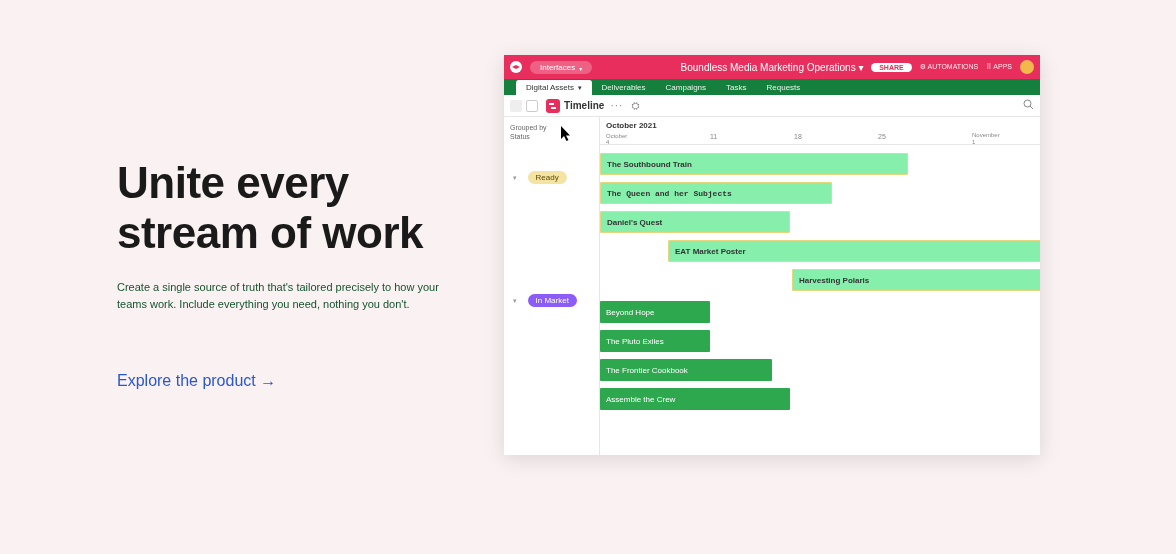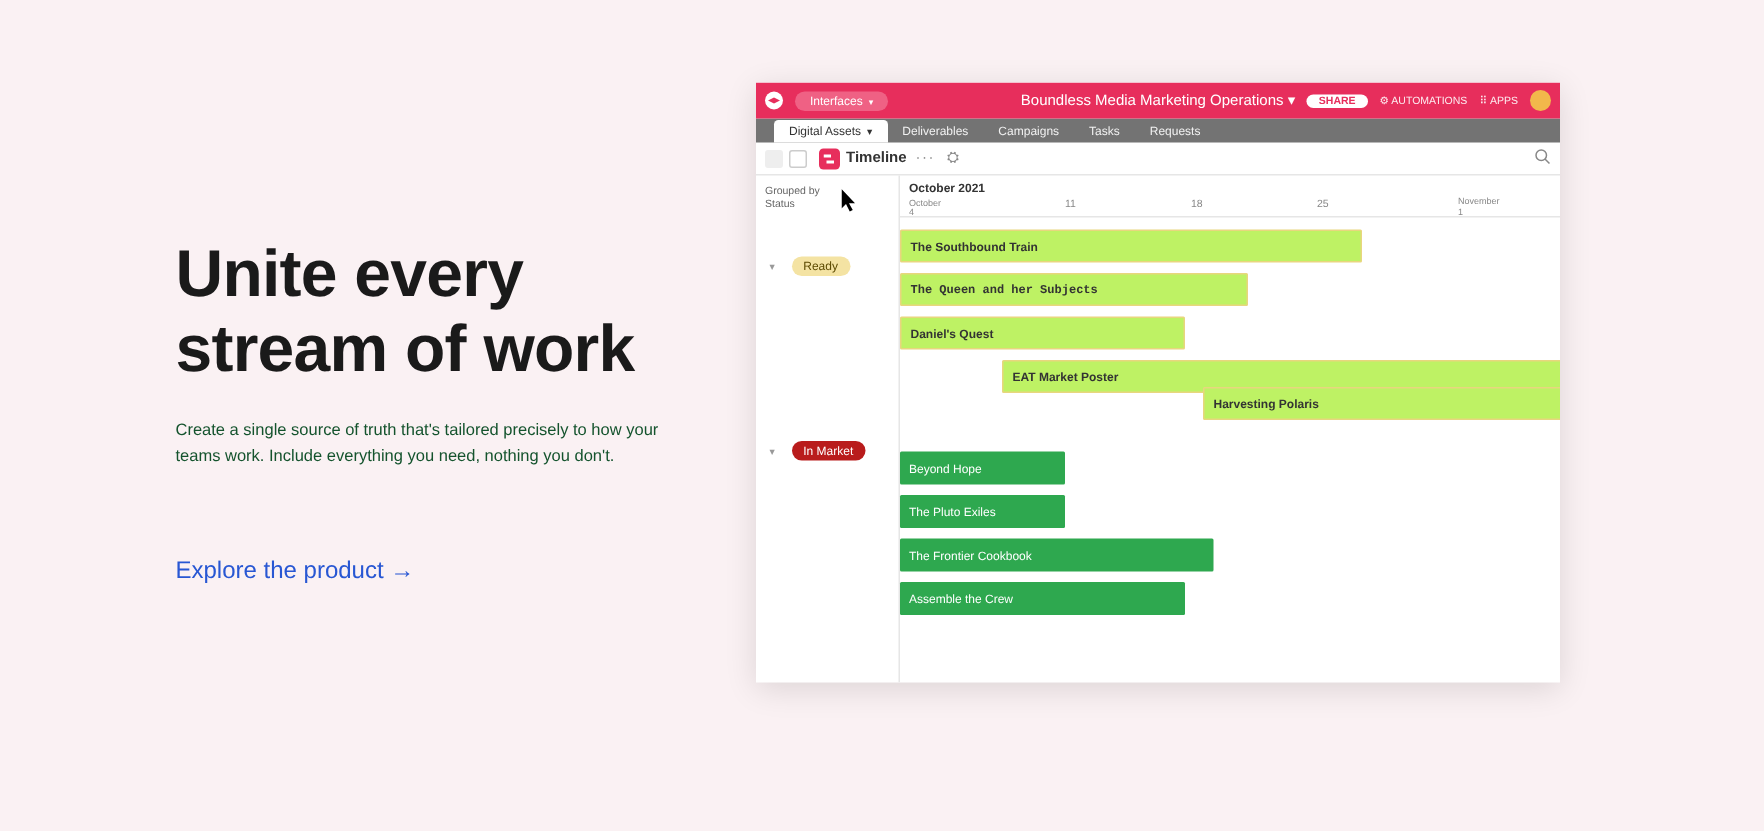--- a/index.html
+++ b/index.html
@@ -13,21 +13,21 @@
     .app { position: absolute; left: 504px; top: 55px; width: 536px; height: 400px; background: #fff; box-shadow: 0 4px 20px rgba(0,0,0,0.12); overflow: hidden; font-size: 9px; }
     .topbar { background: #e72e5c; height: 24px; display: flex; align-items: center; position: relative; color: #fff; }
     .topbar-logo { width: 12px; height: 12px; border-radius: 50%; background: #fff; margin-left: 6px; display: flex; align-items: center; justify-content: center; }
     .interfaces-btn { background: #ef6184; border-radius: 10px; padding: 2px 10px; margin-left: 8px; color: #fff; font-size: 8px; display: flex; align-items: flex-end; gap: 4px; }
     .app-title { position: absolute; left: 50%; transform: translateX(-50%); font-size: 10px; font-weight: 400; color: #fff; }
     .topbar-right { position: absolute; right: 6px; display: flex; align-items: center; gap: 8px; }
     .share-pill { background: #fff; color: #e72e5c; border-radius: 8px; padding: 1px 8px; font-size: 7px; font-weight: 700; }
     .auto-link { font-size: 7px; color: #fff; opacity: 0.9; }
     .avatar { width: 14px; height: 14px; border-radius: 50%; background: #f2b84b; }
     
-    .tabs { background: #737373; height: 16px; display: flex; align-items: flex-end; padding-left: 12px; }
+    .tabs { background: #15803d; height: 16px; display: flex; align-items: flex-end; padding-left: 12px; }
     .tab { padding: 3px 10px; font-size: 8px; color: #fff; opacity: 0.9; border-radius: 3px 3px 0 0; }
     .tab.active { background: #fff; color: #333; opacity: 1; display: flex; align-items: center; gap: 4px; }
     .tab-caret { font-size: 7px; }
     
     .viewbar { height: 22px; display: flex; align-items: center; border-bottom: 1px solid #e6e6e6; padding: 0 6px; justify-content: flex-end; }
     .viewbar-icon { width: 12px; height: 12px; margin-right: 4px; background: #eee; border-radius: 2px; }
     .view-badge { width: 14px; height: 14px; background: #e72e5c; border-radius: 3px; margin: 0 4px; display: flex; align-items: center; justify-content: center; }
     .view-title { font-weight: 600; color: #333; font-size: 10px; }
     .dots { margin-left: 6px; color: #888; font-size: 10px; letter-spacing: 1px; }
     .people-icon { margin-left: 8px; color: #888; font-size: 10px; }
@@ -35,32 +35,32 @@
     
     .main { display: flex; height: calc(100% - 62px); }
     .sidecol { width: 96px; border-right: 1px solid #e6e6e6; padding: 6px 0 0 6px; }
     .group-label { font-size: 7px; color: #666; line-height: 1.3; }
     .groups-area { padding-top: 30px; }
     .group-header { display: flex; align-items: center; gap: 11px; margin-bottom: 110px; padding-left: 3px; }
     .group-header2 { margin-bottom: 0; }
     .collapse-caret { font-size: 7px; color: #999; }
     .status-pill { padding: 2px 8px; border-radius: 8px; font-size: 8px; font-weight: 500; }
     .status-ready { background: #f4e3a3; color: #5c4a00; }
-    .status-market { background: #b91c1c; color: #fff; }
+    .status-market { background: #8b5cf6; color: #fff; }
     
     .timeline { flex: 1; position: relative; }
     .timeline-header { height: 28px; border-bottom: 1px solid #e6e6e6; position: relative; }
     .month-title { position: absolute; top: 4px; left: 6px; font-size: 8px; font-weight: 600; color: #333; }
     .month-sub { position: absolute; top: 16px; left: 6px; font-size: 6px; color: #888; }
     .tick { position: absolute; top: 16px; font-size: 7px; color: #888; }
     .tick-n { font-size: 6px; color: #888; }
     
     .rows { position: relative; }
     .bar { position: absolute; height: 22px; padding: 0 6px; display: flex; align-items: center; font-size: 8px; border-radius: 1px; }
-    .bar-yellow { background: #bef264; color: #333; border: 1px solid #e8d67e; }
+    .bar-yellow { background: #86efac; color: #333; border: 1px solid #e8d67e; }
     .bar-yellow.bold { font-weight: 600; }
     .bar-green { background: #2ea84f; color: #fff; font-weight: 500; }
     .cursor-arrow { position: absolute; left: 561px; top: 126px; font-size: 14px; color: #000; z-index: 20; pointer-events:none; }
   </style>
 </head>
 <body>
 
 <div class="left-panel">
   <h1 class="headline">
     <span>Unite every</span><br>
@@ -153,25 +153,25 @@
           <span class="tick-n">November</span><br>
           <span class="tick-n">1</span>
         </div>
       </div>
 
       <div class="rows">
         <div class="bar bar-yellow bold" style="top:8px; left:0; width:308px;">The Southbound Train</div>
         <div class="bar bar-yellow bold" style="top:37px; left:0; width:232px;font-family:Liberation Mono, monospace;">The Queen and her Subjects</div>
         <div class="bar bar-yellow bold" style="top:66px; left:0; width:190px;">Daniel's Quest</div>
         <div class="bar bar-yellow bold" style="top:95px; left:68px; width:375px;">EAT Market Poster</div>
-        <div class="bar bar-yellow bold" style="top:113px; left:192px; width:250px;margin-left:10px;">Harvesting Polaris</div>
+        <div class="bar bar-yellow bold" style="top:124px; left:192px; width:250px;">Harvesting Polaris</div>
 
         <div class="bar bar-green" style="top:156px; left:0; width:110px;">Beyond Hope</div>
         <div class="bar bar-green" style="top:185px; left:0; width:110px;">The Pluto Exiles</div>
-        <div class="bar bar-green" style="top:214px; left:0; width:209px;">The Frontier Cookbook</div>
+        <div class="bar bar-green" style="top:214px; left:0; width:172px;">The Frontier Cookbook</div>
         <div class="bar bar-green" style="top:243px; left:0; width:190px;">Assemble the Crew</div>
       </div>
     </div>
   </div>
 </div>
 
 <div class="cursor-arrow">
   <svg width="12" height="16" viewBox="0 0 12 16">
       <path d="M0 0 L0 13 L3 10 L5.5 15 L7.5 14 L5 9.5 L9 9.5 Z" fill="#000"></path>
     </svg>

